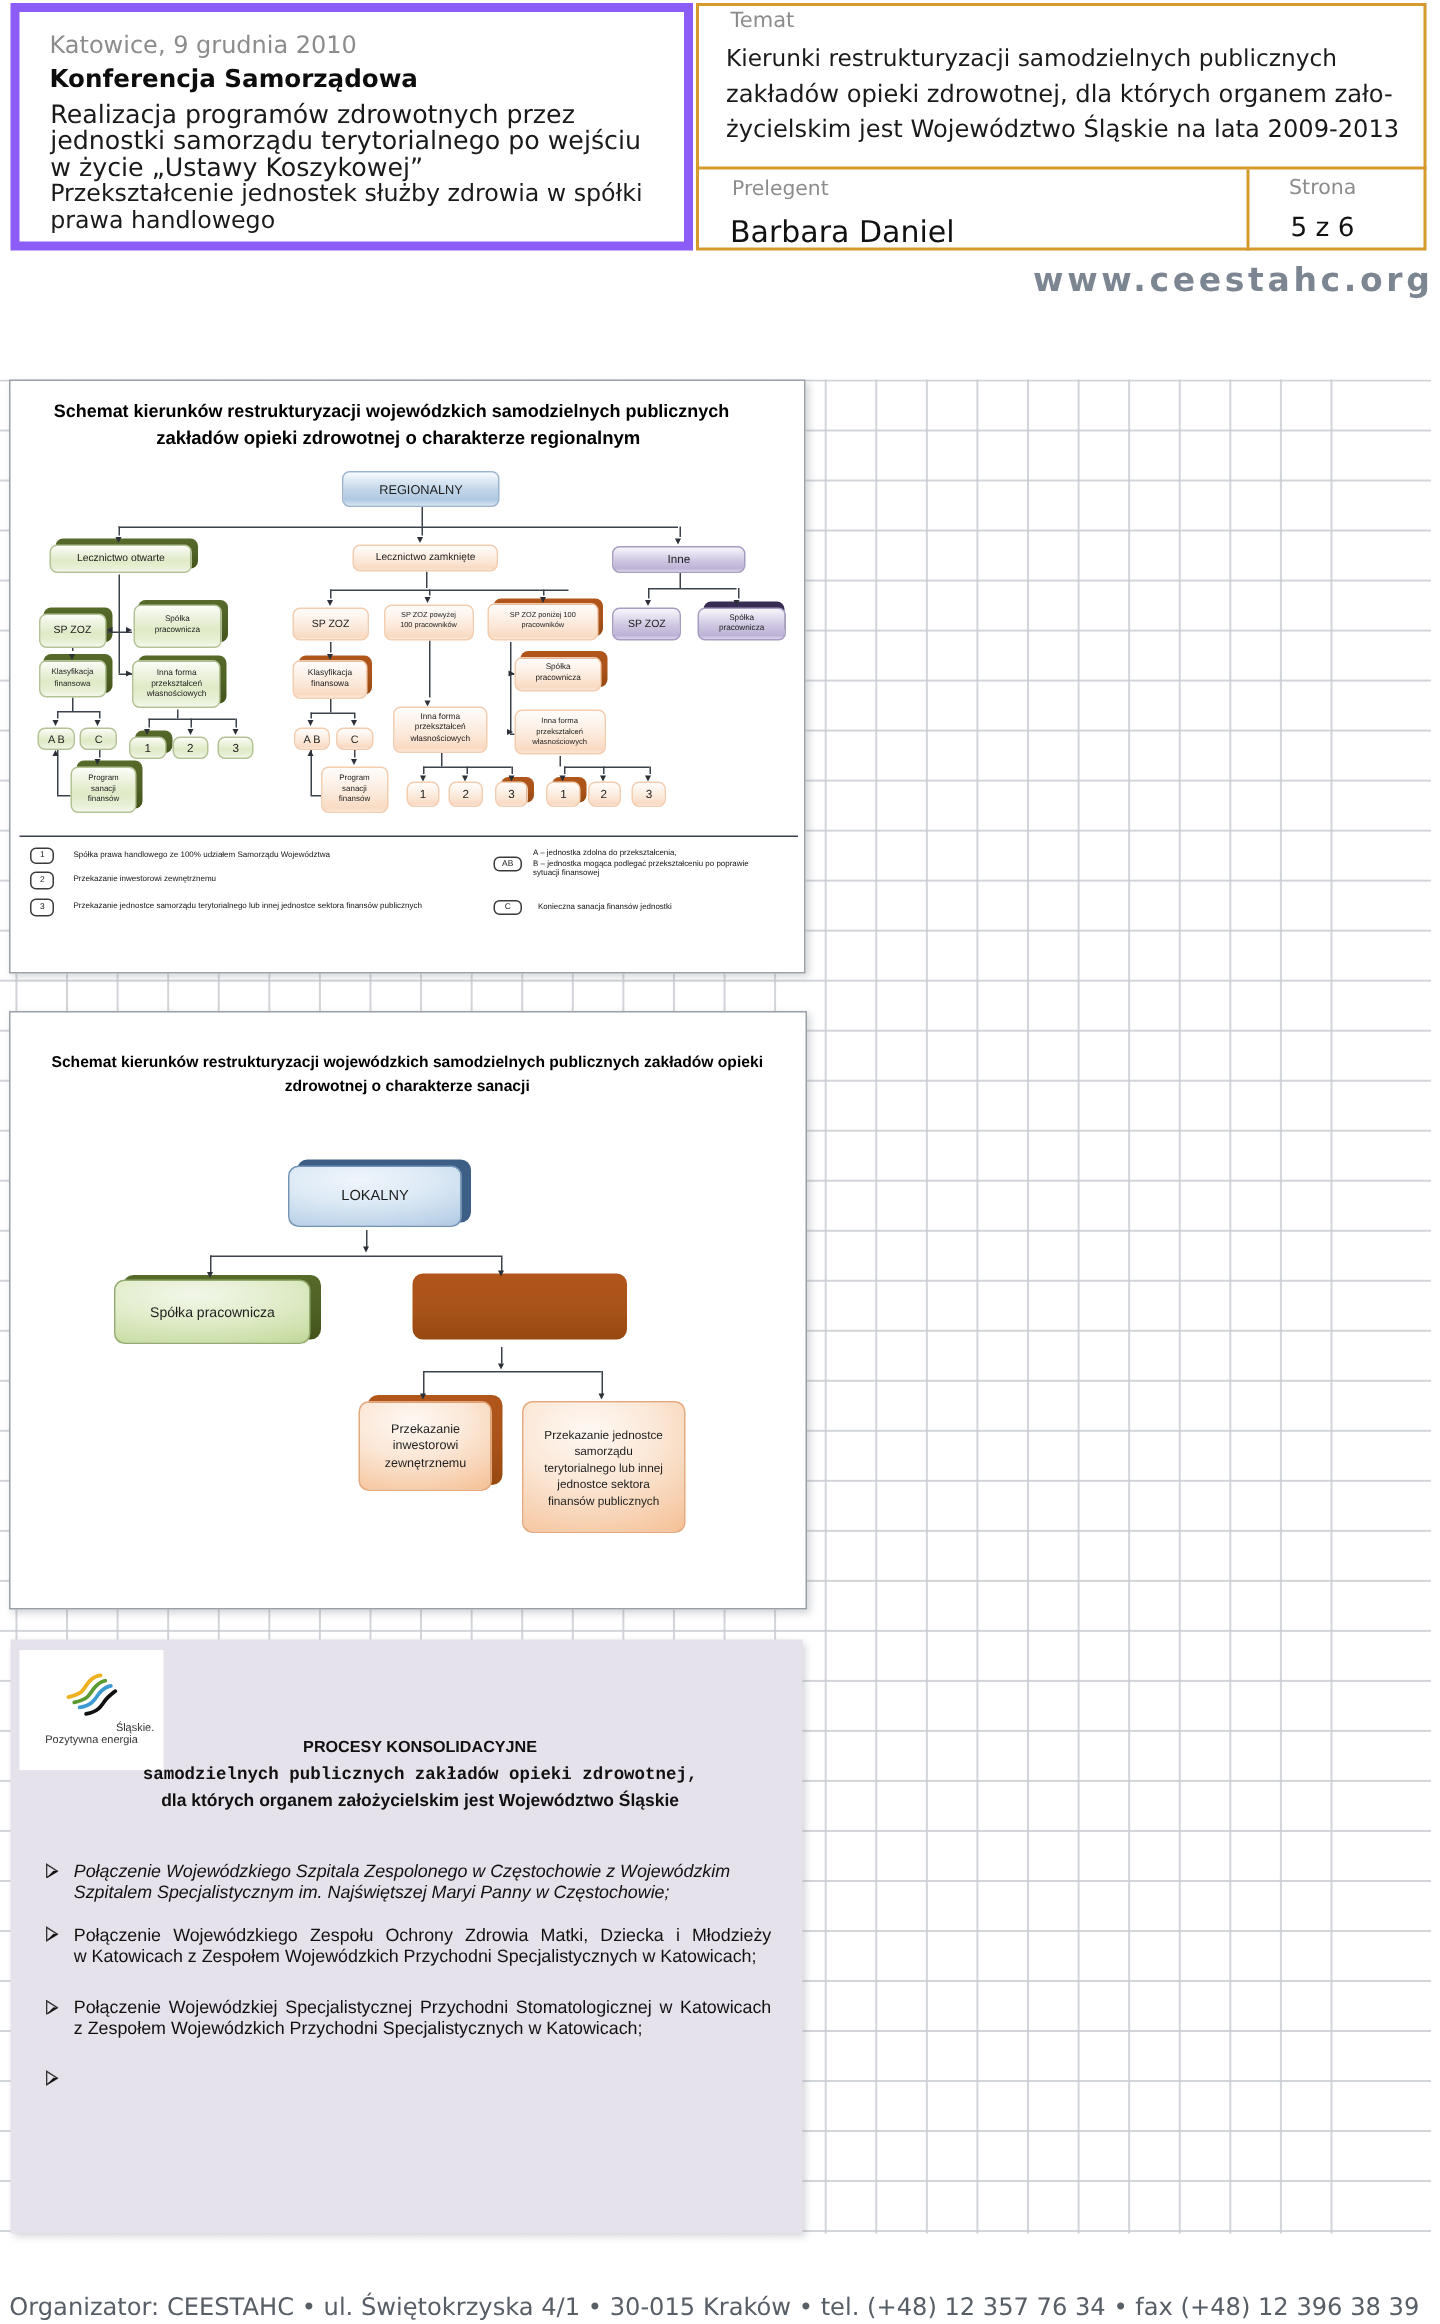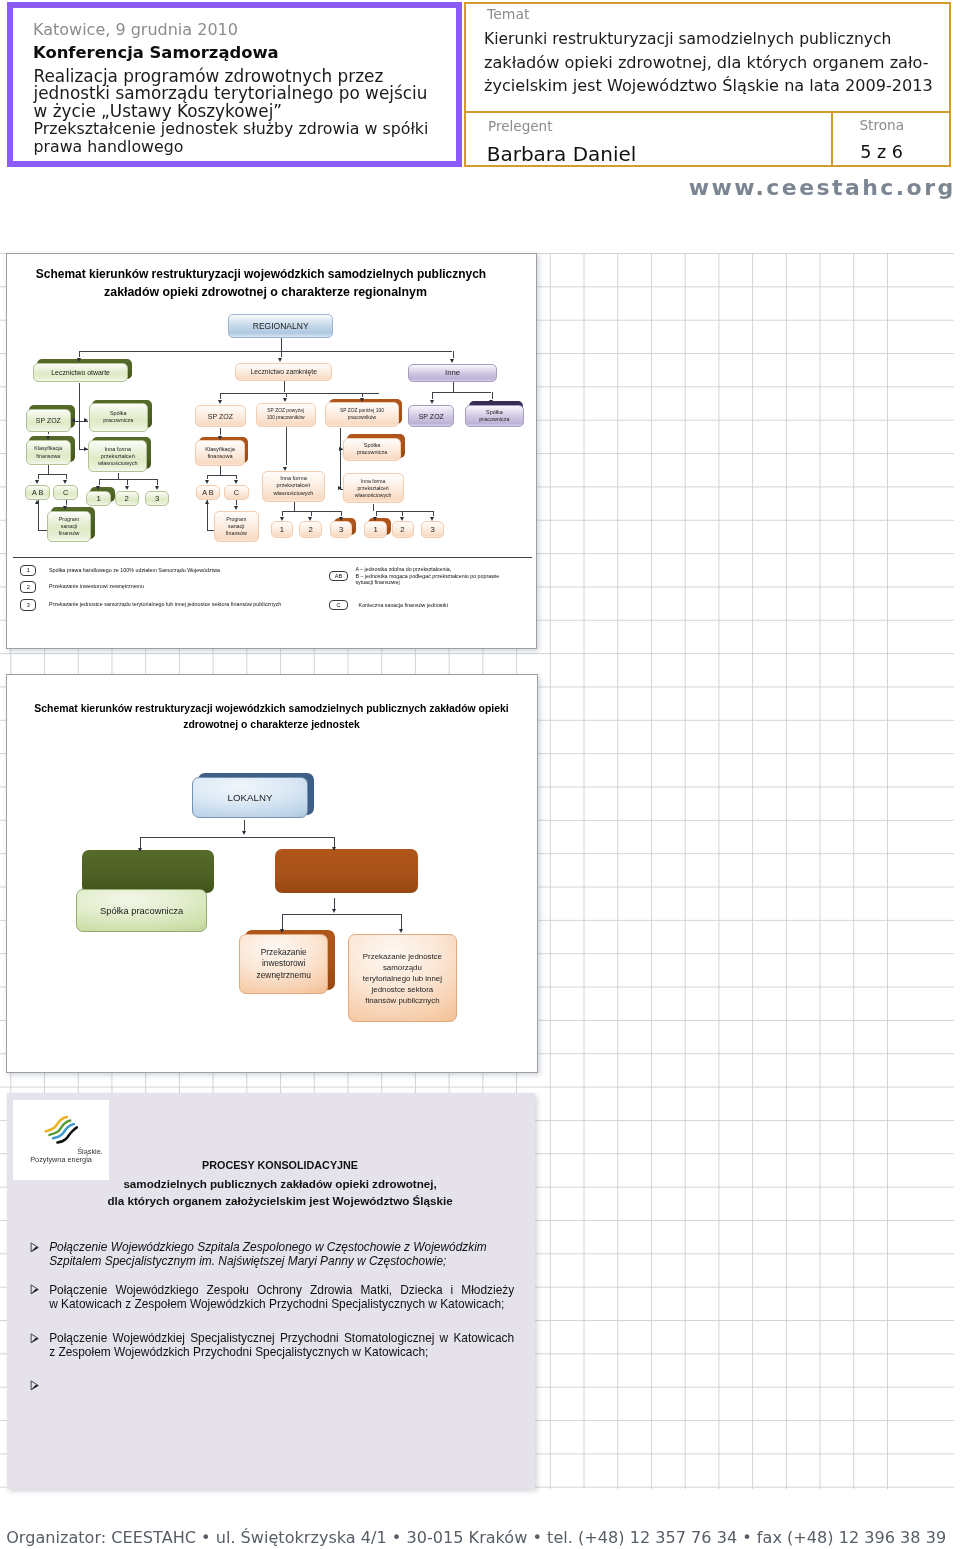--- a/index.html
+++ b/index.html
@@ -63,21 +63,21 @@
   .ar-l{border-top:2.3px solid transparent;border-bottom:2.3px solid transparent;border-right:4.4px solid #2b2f37;}
   .ar-u{border-left:2.3px solid transparent;border-right:2.3px solid transparent;border-bottom:4.4px solid #2b2f37;}
   
   .lgbox{position:absolute;box-sizing:border-box;border:1.2px solid #3a3a3a;border-radius:4px;
      display:flex;align-items:center;justify-content:center;background:#fff;color:#111;
      font-family:"Liberation Sans",sans-serif;}
   .lgtxt{position:absolute;color:#111;line-height:1.3;font-family:"Liberation Sans",sans-serif;white-space:nowrap;}
   .hrule{position:absolute;background:#3C424C;height:1px;}
   
   .p2{border:1px solid #E4A97E;background:radial-gradient(130% 120% at 40% 22%,#FEF8F3 0%,#FBE7D6 34%,#F6CCA9 66%,#F0AE74 100%);color:#1d1d1d;}
-  .g2{border:1px solid #93AB6F;background:radial-gradient(130% 120% at 40% 22%,#F2F7E9 0%,#E2EDCC 34%,#CCDFA9 66%,#A8C07D 100%);color:#1d1d1d;margin-top:36px;}
+  .g2{border:1px solid #93AB6F;background:radial-gradient(130% 120% at 40% 22%,#F2F7E9 0%,#E2EDCC 34%,#CCDFA9 66%,#A8C07D 100%);color:#1d1d1d;}
   .b2{border:1px solid #7494B6;background:radial-gradient(130% 120% at 40% 22%,#EFF5FB 0%,#DCE9F5 34%,#BED4E9 66%,#94B4D4 100%);color:#1d1d1d;}
 
   .bullet-marker{position:absolute;font-size:9.5px;color:#111;font-family:"DejaVu Sans",sans-serif;}
   .bullet-text{position:absolute;font-size:11.9px;color:#111;line-height:13.6px;
      font-family:"Liberation Sans",sans-serif;}
   .bullet-text.just>div{text-align:justify;text-align-last:justify;}
   .bullet-text.just>div:last-child{text-align:left;text-align-last:left;}
 
 
 </style>
@@ -419,21 +419,21 @@
 <div class="lgtxt" style="left:355.4px;top:579.4000000000001px;font-size:5.3px;">sytuacji finansowej</div>
 <div class="lgbox" style="left:328.5px;top:599.5px;width:19.9px;height:10.5px;font-size:5.6px;">
       <span>C</span>
     </div>
 <div class="lgtxt" style="left:358.6px;top:601.5px;font-size:5.3px;">Konieczna sanacja finansów jednostki</div>
 </div>
 
 <div class="panel" style="position:absolute;left:5.5px;top:674px;width:530px;height:397px;">
   <div class="ptitle" style="left:0;top:25.6px;width:530px;font-size:10.43px;line-height:16.1px;">
     <div>Schemat kierunków restrukturyzacji wojewódzkich samodzielnych publicznych zakładów opieki</div>
-    <div>zdrowotnej o charakterze jednostek</div>
+    <div>zdrowotnej o charakterze sanacji</div>
   </div>
 </div>
 <div id="d2" style="position:absolute;left:0;top:0;width:960px;height:1549px;pointer-events:none;">
 <div class="ln" style="left:243.7px;top:819.7px;width:1px;height:12.5px;"></div>
 <div class="ln" style="left:140.4px;top:837.3px;width:193.7px;height:1px;"></div>
 <div class="ln" style="left:140.4px;top:837.3px;width:1px;height:12px;"></div>
 <div class="ln" style="left:334.1px;top:837.3px;width:1px;height:11px;"></div>
 <div class="ln" style="left:334.1px;top:898.0px;width:1px;height:11.3px;"></div>
 <div class="ln" style="left:282.4px;top:914.3px;width:118.4px;height:1px;"></div>
 <div class="ln" style="left:282.4px;top:914.3px;width:1px;height:16px;"></div>
@@ -484,21 +484,21 @@
     <path stroke="#5A9A33" d="M6.5,21.9 C9.9,21.2 12.9,20.2 15.1,18.4 C17.5,16.4 18.3,13.6 21.1,10.9 C23.5,8.6 25.7,7.7 27.2,7.5"></path>
     <path stroke="#3D9BD4" d="M10.1,25.3 C13.5,24.7 16.5,23.6 18.5,21.7 C20.9,19.7 21.8,17.0 24.6,14.3 C27.0,12.0 29.2,11.1 30.9,10.9"></path>
     <path stroke="#111111" d="M14.4,29.6 C17.8,29.0 20.8,27.9 22.8,26.0 C25.2,24.0 26.1,21.3 28.9,18.6 C31.3,16.3 32.9,15.0 33.9,14.4"></path>
   </g>
 </svg></div>
     <div style="position:absolute;left:0;top:46.5px;width:95.9px;text-align:center;font-size:7.3px;color:#333;font-family:'Liberation Sans',sans-serif;padding-left:29px;">Śląskie.</div>
     <div style="position:absolute;left:0;top:54.7px;width:95.9px;text-align:center;font-size:7.3px;color:#333;font-family:'Liberation Sans',sans-serif;">Pozytywna energia</div>
   </div>
   <div style="position:absolute;left:0;top:0;width:528.5px;">
     <div style="position:absolute;left:9px;top:66px;width:528.5px;text-align:center;font-size:10.78px;font-weight:bold;color:#111;font-family:'Liberation Sans',sans-serif;">PROCESY KONSOLIDACYJNE</div>
-    <div style="position:absolute;left:9px;top:83.5px;width:528.5px;text-align:center;font-size:11.63px;font-weight:bold;color:#111;font-family:Liberation Sans, sans-serif;">samodzielnych publicznych zakładów opieki zdrowotnej,</div>
+    <div style="position:absolute;left:9px;top:83.5px;width:528.5px;text-align:center;font-size:11.63px;font-weight:bold;color:#111;font-family:Liberation Mono, monospace;">samodzielnych publicznych zakładów opieki zdrowotnej,</div>
     <div style="position:absolute;left:9px;top:100.7px;width:528.5px;text-align:center;font-size:11.65px;font-weight:bold;color:#111;font-family:'Liberation Sans',sans-serif;">dla których organem założycielskim jest Województwo Śląskie</div>
   </div>
 </div>
 <div id="p3t" style="position:absolute;left:0;top:0;width:960px;height:1549px;pointer-events:none;">
 <div class="bullet-marker" style="left:29.7px;top:1241.5px;">
       <svg width="9" height="10.5" viewBox="0 0 9 10.5" style="display:block;">
         <path d="M1.1,0.9 L8.3,5.5 L1.1,9.8 Z" fill="none" stroke="#333" stroke-width="0.9" stroke-linejoin="miter"></path>
         <path d="M1.1,9.8 L8.3,5.5 L5.6,5.1 Z" fill="#111"></path>
       </svg>
     </div>

